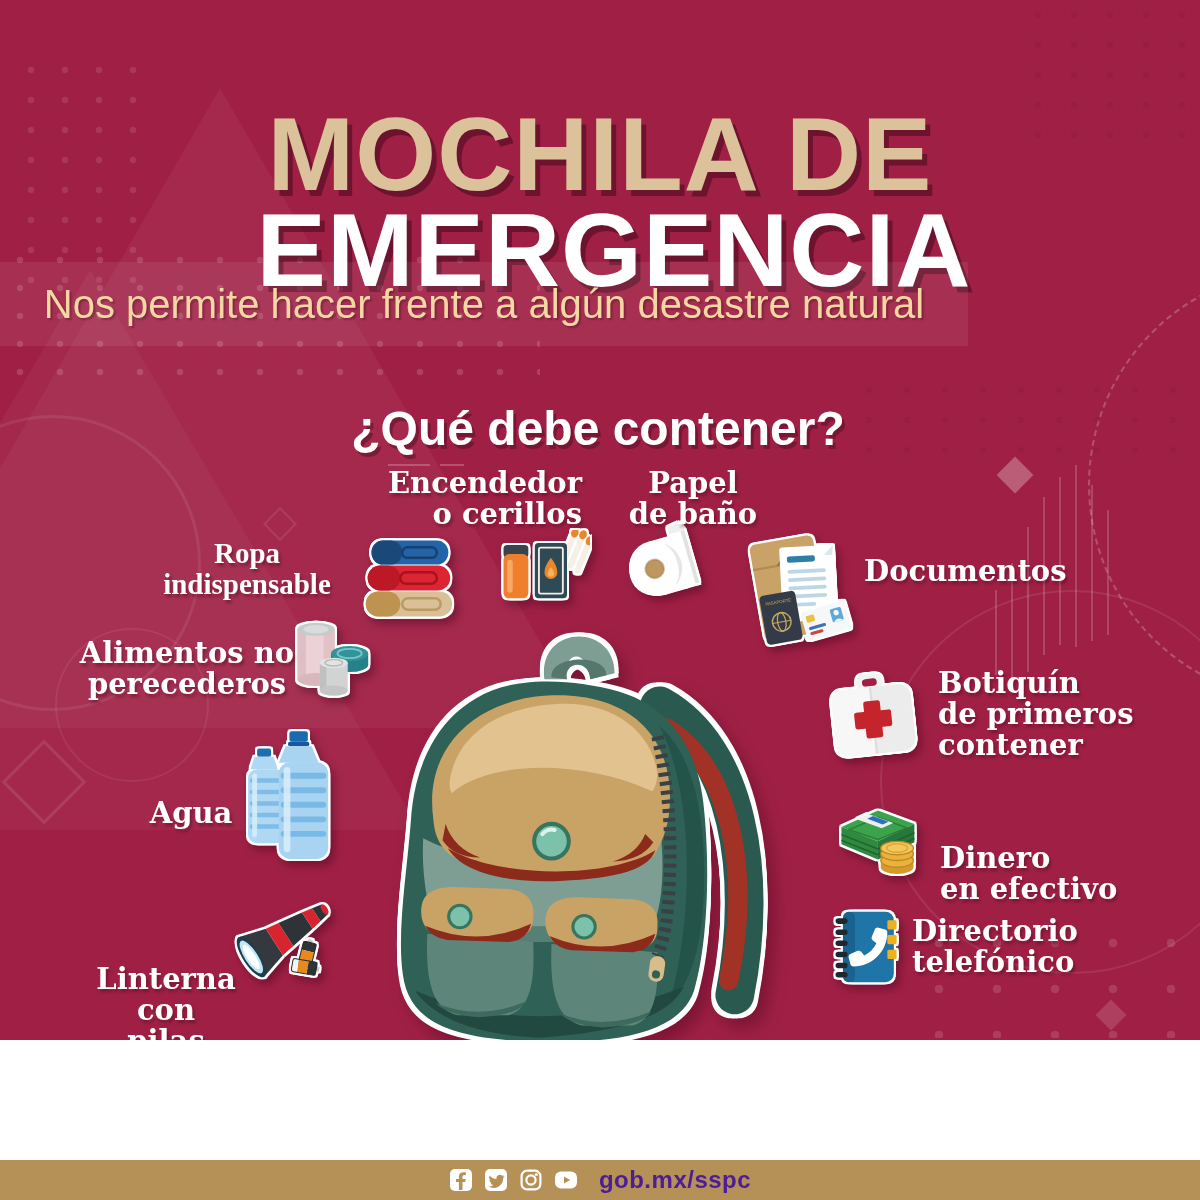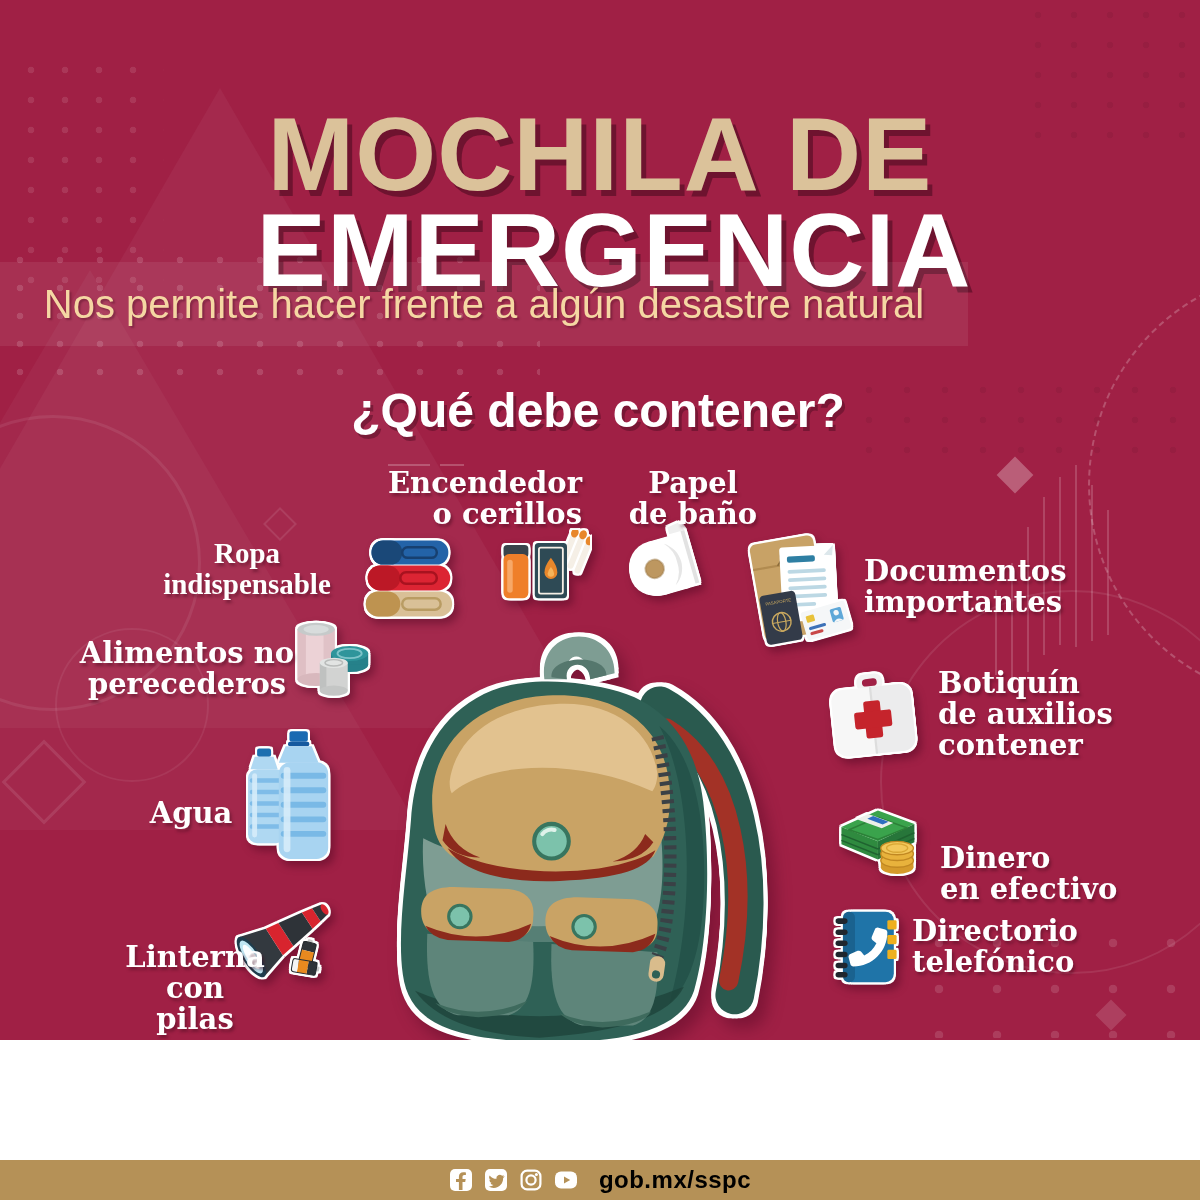--- a/index.html
+++ b/index.html
@@ -34,41 +34,41 @@
   .vlines div{position:absolute;width:2px;background:rgba(255,255,255,.17);}
   
   .title{position:absolute;left:0;top:40px;width:1200px;text-align:center;
     font-weight:bold;font-size:104px;line-height:88px;letter-spacing:1px;
     text-shadow:5px 6px 0 rgba(70,10,30,.55);}
   .title .t1{color:#DBC29A;display:block;}
   .title .t2{color:#FFFFFF;display:block;padding-top:8px;margin-left:28px;}
   .band{position:absolute;left:0;top:262px;width:968px;height:84px;
     background:rgba(255,255,255,.075);display:flex;align-items:center;justify-content:center;}
   .subtitle{color:#F5D7A3;font-size:40px;font-weight:500;text-shadow:2px 2px 2px rgba(60,5,25,.35);}
-  .question{position:absolute;left:0;top:383px;width:1196px;text-align:center;
+  .question{position:absolute;left:0;top:401px;width:1196px;text-align:center;
     color:#fff;font-size:48px;font-weight:bold;text-shadow:3px 4px 0 rgba(70,10,30,.45);}
   
   .label{position:absolute;color:#fff;font-family:"DejaVu Serif","Liberation Serif",serif;
     font-weight:bold;font-size:29px;line-height:31px;text-shadow:2px 3px 3px rgba(70,10,30,.45);}
   .lab-right{text-align:right;}
   .lab-center{text-align:center;}
   
   .icon{position:absolute;
     filter:drop-shadow(2px 0 0 #fff) drop-shadow(-2px 0 0 #fff)
            drop-shadow(0 2px 0 #fff) drop-shadow(0 -2px 0 #fff)
            drop-shadow(4px 5px 4px rgba(60,0,25,.40));}
   .backpack{position:absolute;left:356px;top:606px;width:448px;height:448px;
     filter:drop-shadow(4px 0 0 #fff) drop-shadow(-4px 0 0 #fff)
            drop-shadow(0 4px 0 #fff) drop-shadow(0 -4px 0 #fff)
            drop-shadow(8px 10px 8px rgba(60,0,25,.35));}
   
   .footer-white{position:absolute;left:0;top:1040px;width:1200px;height:120px;background:#FFFFFF;}
   .footer-gold{position:absolute;left:0;top:1160px;width:1200px;height:40px;background:#B59157;
     display:flex;align-items:center;justify-content:center;gap:11px;}
-  .footer-gold .url{color:#000000;font-size:24px;font-weight:bold;letter-spacing:.5px;margin-left:10px;}
+  .footer-gold .url{color:#4c1d95;font-size:24px;font-weight:bold;letter-spacing:.5px;margin-left:10px;}
   .soc{width:24px;height:24px;display:block;}
 </style>
 </head>
 <body>
 
 <div id="poster">
 
   <div class="tri tri1"></div>
   <div class="tri tri2"></div>
   <div class="dots dots-light1"></div>
@@ -352,39 +352,38 @@
   <div class="label lab-center" style="left:618px;top:468px;width:150px;">
     <span>Papel</span><br>
     <span>de baño</span>
   </div>
   <div class="label lab-center" style="left:138px;top:538px;width:218px;font-family:Liberation Serif, serif;">
     <span>Ropa</span><br>
     <span>indispensable</span>
   </div>
   <div class="label" style="left:864px;top:556px;width:240px;">
     <span>Documentos</span><br>
-    <span>importantes</span>
   </div>
   <div class="label lab-center" style="left:72px;top:638px;width:230px;">
     <span>Alimentos no</span><br>
     <span>perecederos</span>
   </div>
   <div class="label" style="left:938px;top:668px;width:210px;">
     <span>Botiquín</span><br>
-    <span>de auxilios</span><br>
+    <span>de primeros</span><br>
     <span>contener</span>
   </div>
   <div class="label lab-center" style="left:120px;top:798px;width:142px;">
     <span>Agua</span>
   </div>
   <div class="label" style="left:940px;top:803px;width:200px;margin-top:40px;">
     <span>Dinero</span><br>
     <span>en efectivo</span>
   </div>
-  <div class="label lab-center" style="left:95px;top:942px;width:142px;margin-left:29px;">
+  <div class="label lab-center" style="left:95px;top:964px;width:142px;">
     <span>Linterna</span><br>
     <span>con pilas</span>
   </div>
   <div class="label" style="left:912px;top:916px;width:220px;">
     <span>Directorio</span><br>
     <span>telefónico</span>
   </div>
 
   <div class="footer-white">
     

